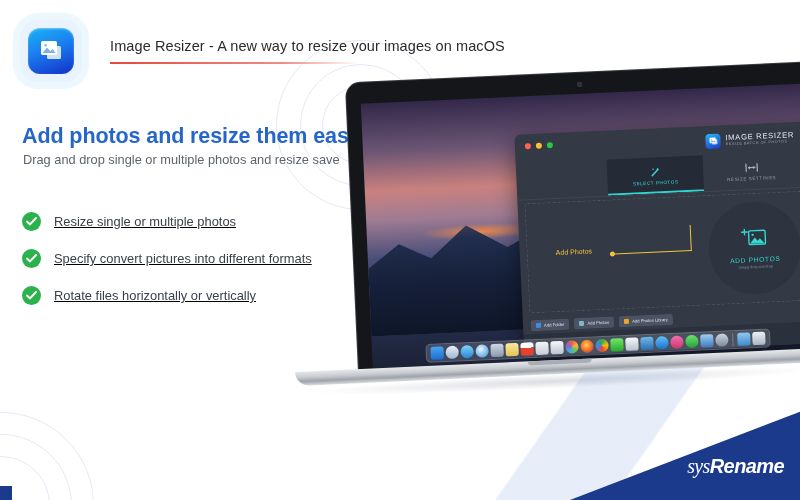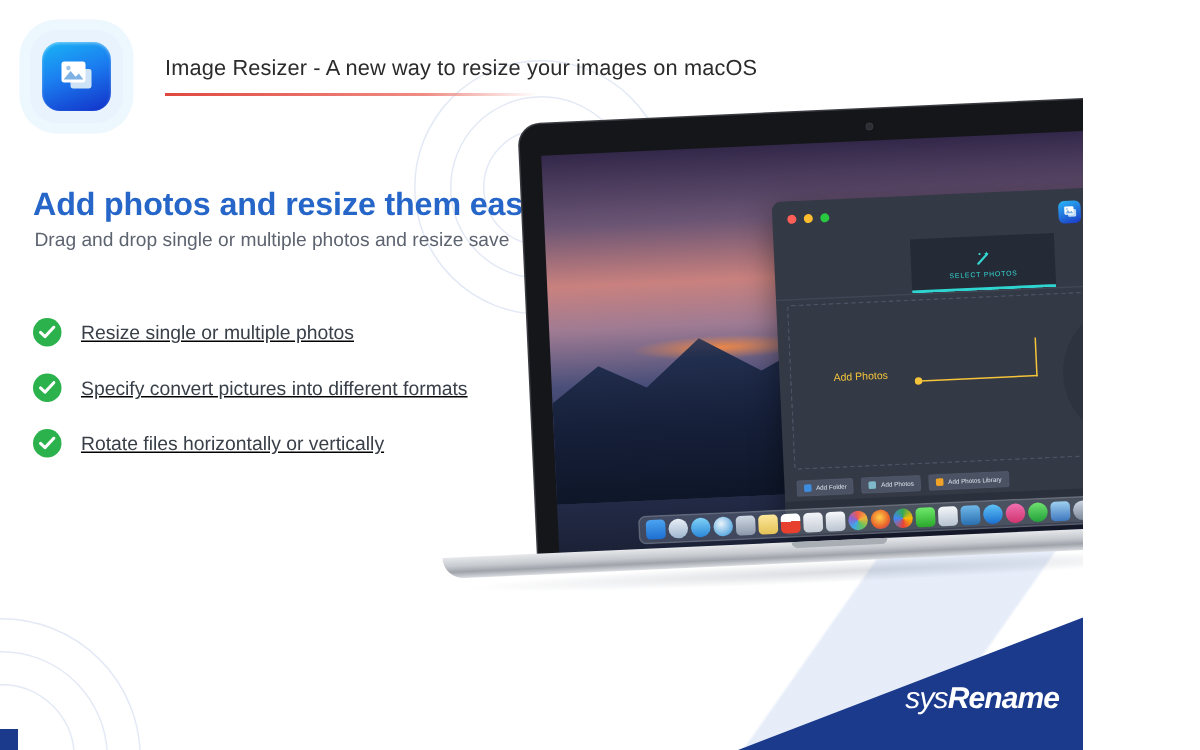--- a/index.html
+++ b/index.html
@@ -4,21 +4,21 @@
 <style>
   * { box-sizing: border-box; margin: 0; padding: 0; }
   html, body {
     width: 800px; height: 500px;
     font-family: "Liberation Sans", sans-serif;
     background: #ffffff;
     overflow: hidden;
   }
   #stage {
     position: relative;
-    width: 722px; height: 500px;
+    width: 800px; height: 500px;
     background: #ffffff;
     overflow: hidden;
     padding-left: 40px;
   }
 
   
   .ring {
     position: absolute;
     border: 1px solid #e3e9f5;
     border-radius: 50%;
@@ -391,21 +391,21 @@
   }
   .banner-text {
     position: absolute;
     right: 16px; bottom: 22px;
     font-size: 20px;
     font-weight: bold;
     font-style: italic;
     color: #ffffff;
     letter-spacing: -.6px;
   }
-  .banner-text .lt { font-weight: normal; }
+  .banner-text .lt { font-weight: normal; font-family: Liberation Serif, serif; }
 </style>
 </head>
 <body>
 
 <div id="stage">
 
   <div class="ring" style="left:276px;top:40px;width:170px;height:170px;"></div>
   <div class="ring" style="left:300px;top:64px;width:122px;height:122px;"></div>
   <div class="ring" style="left:322px;top:86px;width:78px;height:78px;"></div>
   <div class="ring" style="left:-92px;top:412px;width:186px;height:186px;"></div>

